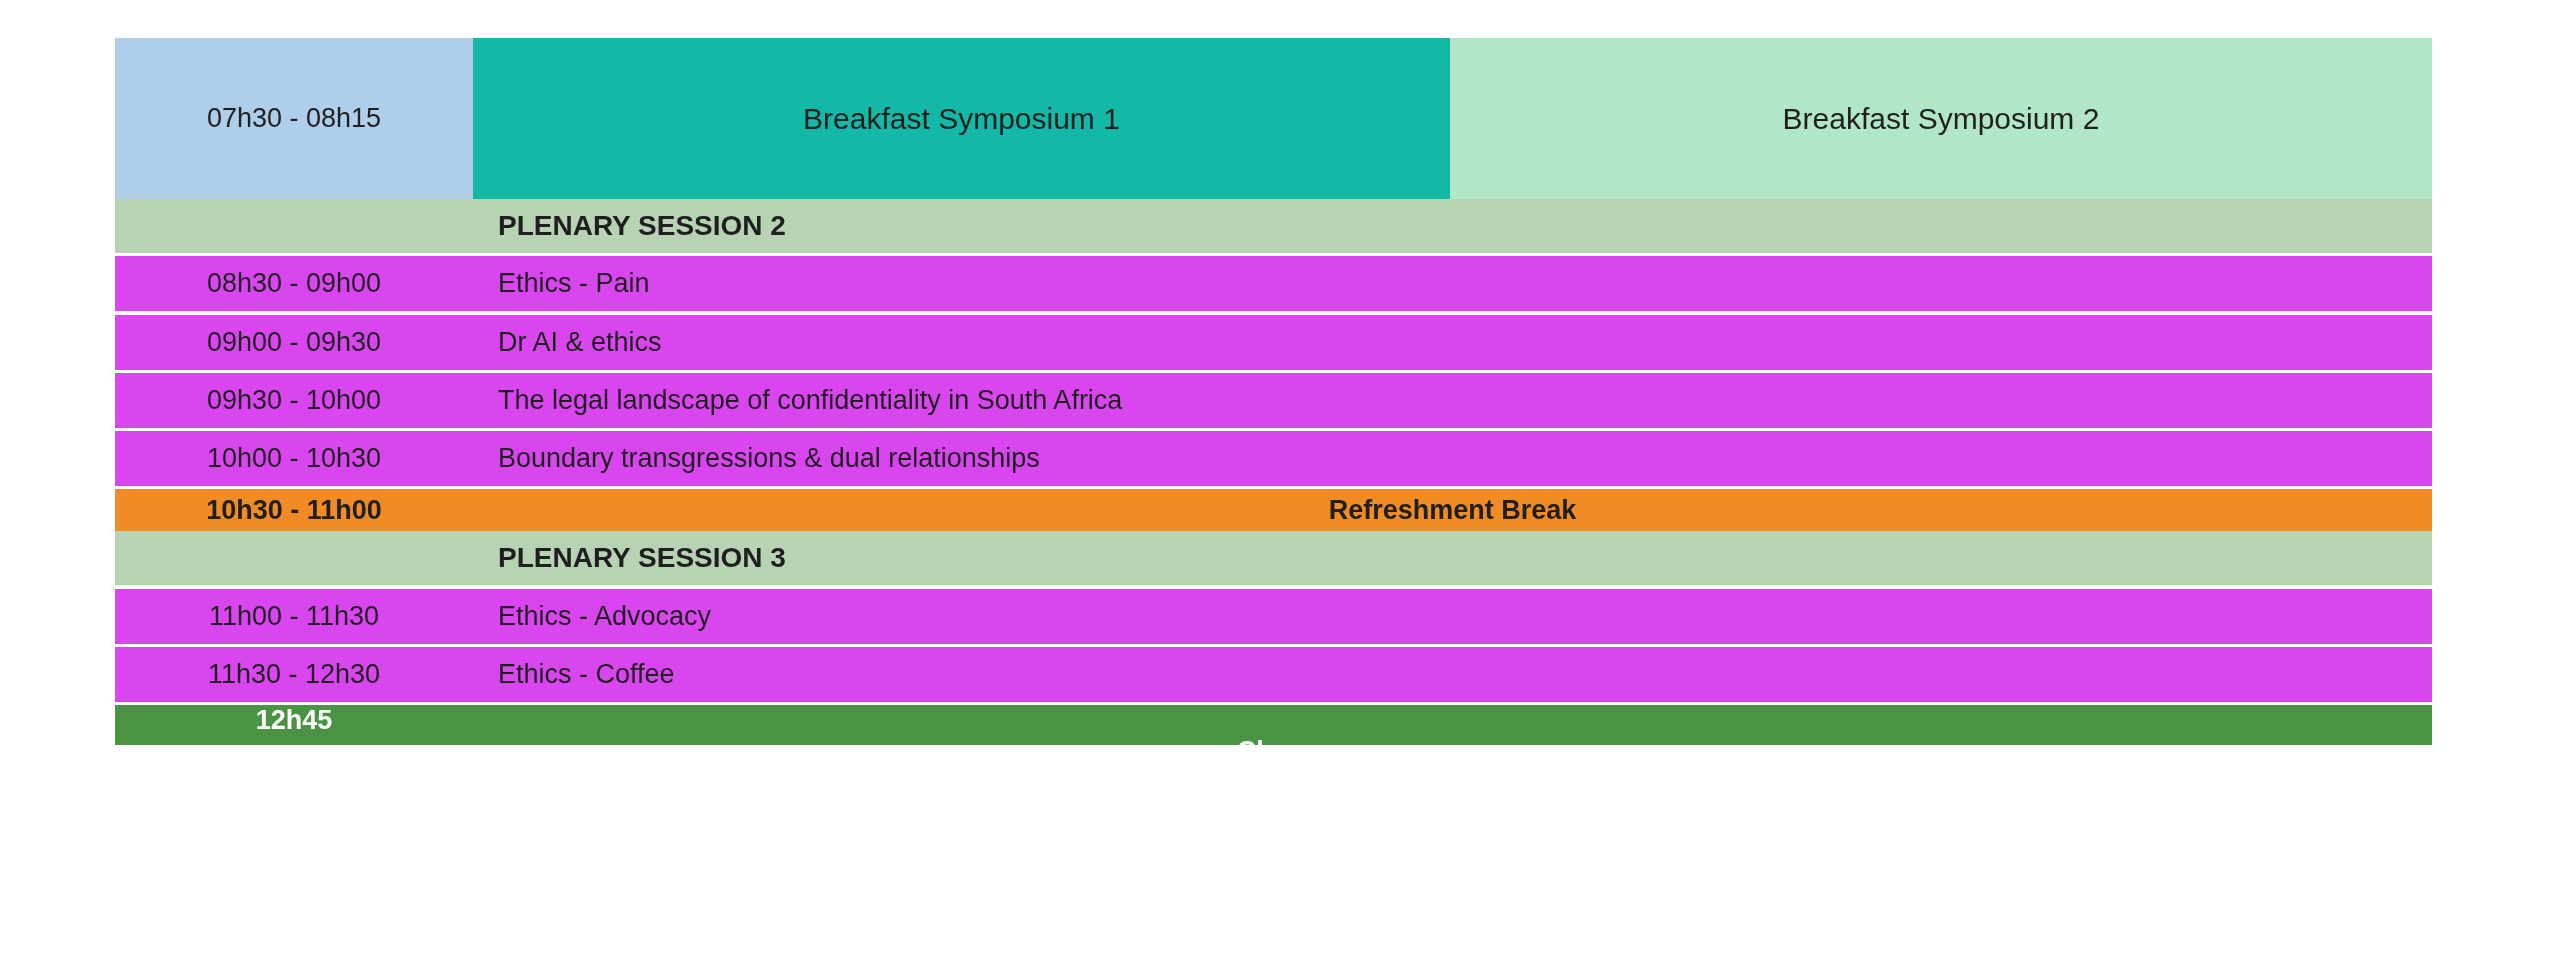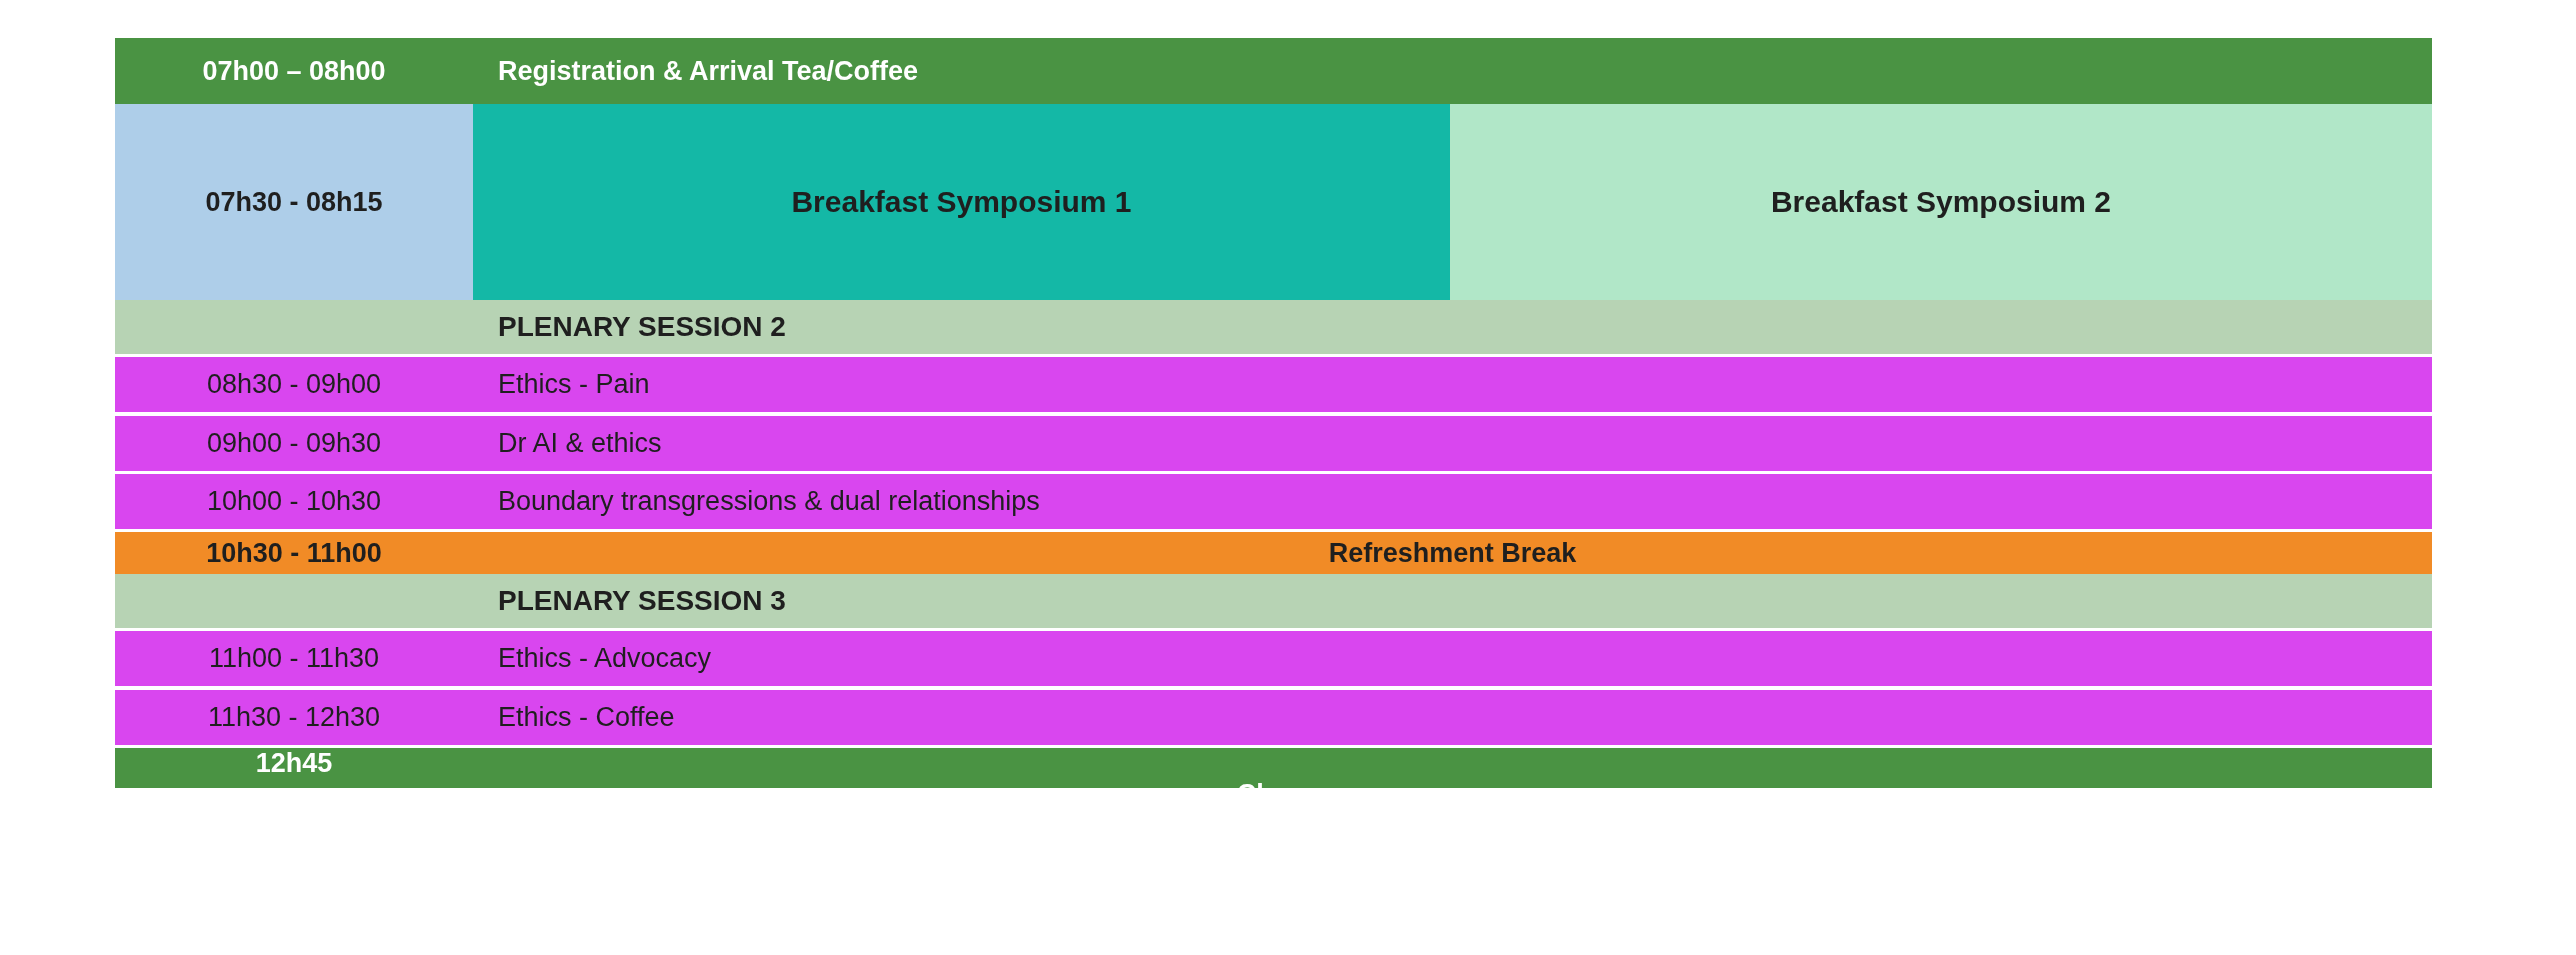--- a/index.html
+++ b/index.html
@@ -48,22 +48,22 @@
   .row-registration {
     height: 66px;
     background: #4A9343;
     color: #ffffff;
     font-weight: bold;
     font-size: 27px;
   }
 
   
   .row-breakfast {
-    height: 196px;
-    font-weight: bold;
+    height: 161px;
+    font-weight: normal;
     font-size: 30px;
   }
   .row-breakfast .time-cell { background: #AECEE9; font-size: 27px; }
   .sym1-cell {
     width: 977px;
     background: #14b8a6;
     justify-content: center;
     text-align: center;
   }
   .sym2-cell {
@@ -107,43 +107,43 @@
     font-weight: bold;
     font-size: 27px;
     flex-direction: column;
   }
 </style>
 </head>
 <body>
 
 <div class="schedule-table">
 
-  <div class="row row-registration">
-    <div class="cell time-cell">07h00 – 08h00</div>
-    <div class="cell label-cell">Registration &amp; Arrival Tea/Coffee</div>
-  </div>
 
   <div class="row row-breakfast">
     <div class="cell time-cell">07h30 - 08h15</div>
     <div class="cell sym1-cell">Breakfast Symposium 1</div>
     <div class="cell sym2-cell">Breakfast Symposium 2</div>
   </div>
 
   <div class="row row-section">
     <div class="cell time-cell"></div>
     <div class="cell label-cell">PLENARY SESSION 2</div>
   </div>
 
   <div class="row row-item">
     <div class="cell time-cell">08h30 - 09h00</div>
     <div class="cell label-cell">Ethics - Pain</div>
   </div>
   <div class="row row-item">
     <div class="cell time-cell">09h00 - 09h30</div>
     <div class="cell label-cell">Dr AI &amp; ethics</div>
+  </div>
+  <div class="row row-item">
+    <div class="cell time-cell">09h30 - 10h00</div>
+    <div class="cell label-cell">The legal landscape of confidentiality in South Africa</div>
   </div>
   <div class="row row-item">
     <div class="cell time-cell">10h00 - 10h30</div>
     <div class="cell label-cell">Boundary transgressions &amp; dual relationships</div>
   </div>
 
   <div class="row row-break">
     <div class="cell time-cell">10h30 - 11h00</div>
     <div class="cell label-cell centered">Refreshment Break</div>
   </div>

